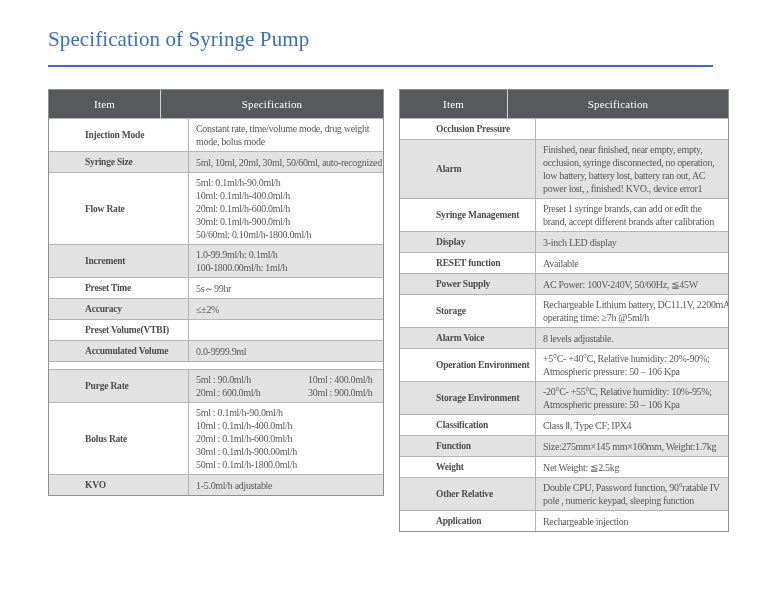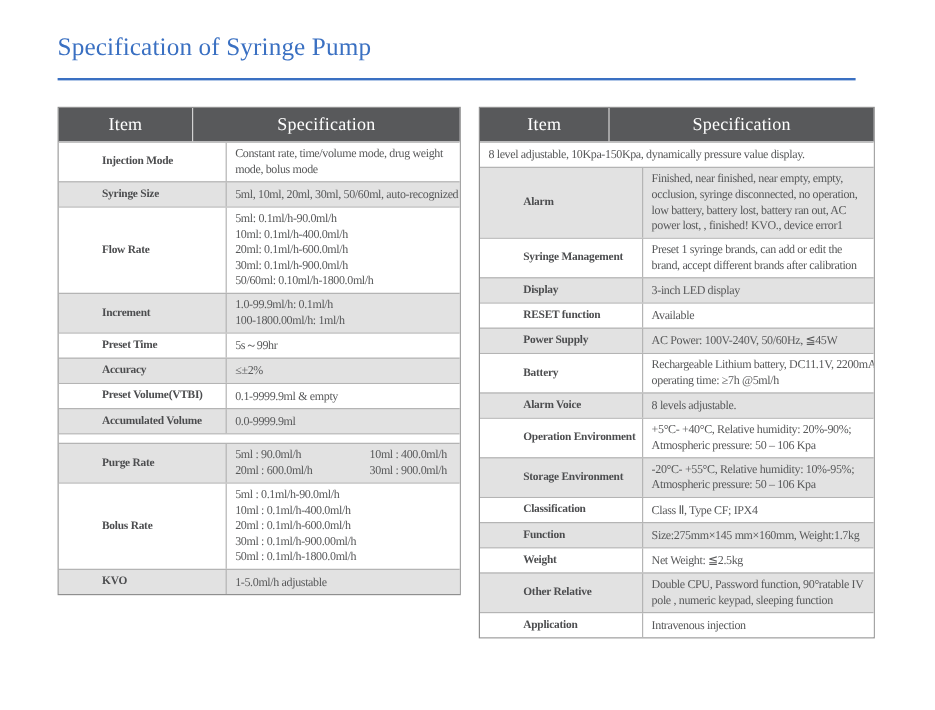--- a/index.html
+++ b/index.html
@@ -13,21 +13,21 @@
     margin:0; font-size:21px; font-weight:500; color:#3a70c2; letter-spacing:0.1px;
   }
   .title-rule { border:none; border-top:2px solid #3a70c2; margin:13px 0 0 0; }
   .tables { display:flex; gap:15px; margin-top:22px; align-items:flex-start; }
   .spec-table { border:1px solid #8f8f8f; background:#fff; }
   .spec-table.left  { width:336px; }
   .spec-table.right { width:330px; }
   .thead { display:flex; background:#58595b; color:#fff; height:28px; }
   .thead .hcell {
     display:flex; align-items:center; justify-content:center;
-    font-size:15px; font-weight:500; letter-spacing:0.2px;
+    font-size:11px; font-weight:500; letter-spacing:0.2px;
   }
   .thead .h-item { border-right:1px solid #d2d2d2; }
   .left  .h-item { width:112px; }
   .right .h-item { width:108px; }
   .thead .h-spec { flex:1; }
   .row { display:flex; border-top:1px solid #b4b4b4; min-height:21px; background:#fff; }
   .row.shaded { background:#e2e2e2; }
   .row.spacer { height:8px; min-height:8px; background:#fff; }
   .item-cell {
     padding:3px 4px 3px 8px; border-right:1px solid #b4b4b4;
@@ -96,23 +96,20 @@
               </div>
             </div>
             <div class="row shaded">
               <div class="item-cell">Accuracy</div>
               <div class="spec-cell">
                 <div class="line nw"><span>≤±2%</span></div>
               </div>
             </div>
             <div class="row">
               <div class="item-cell">Preset Volume(VTBI)</div>
-              <div class="spec-cell">
-                <div class="line nw"><span>0.1-9999.9ml &amp; empty</span></div>
-              </div>
             </div>
             <div class="row shaded">
               <div class="item-cell">Accumulated Volume</div>
               <div class="spec-cell">
                 <div class="line nw"><span>0.0-9999.9ml</span></div>
               </div>
             </div>
             <div class="row spacer"></div>
             <div class="row shaded">
               <div class="item-cell">Purge Rate</div>
@@ -140,23 +137,21 @@
           </div>
       </div>
 
       <div class="spec-table right">
         <div class="thead">
           <div class="hcell h-item">Item</div>
           <div class="hcell h-spec">Specification</div>
         </div>
         <div>
             <div class="row">
-              <div class="spec-cell">
-                <div class="line"><span>8 level adjustable, 10Kpa-150Kpa, dynamically pressure value display.</span></div>
-              </div>
+              <div class="item-cell">Occlusion Pressure</div>
             </div>
             <div class="row shaded">
               <div class="item-cell">Alarm</div>
               <div class="spec-cell">
                 <div class="line"><span>Finished, near finished, near empty, empty, occlusion, syringe disconnected, no operation, low battery, battery lost, battery ran out, AC power lost, , finished! KVO., device error1</span></div>
               </div>
             </div>
             <div class="row">
               <div class="item-cell">Syringe Management</div>
               <div class="spec-cell">
@@ -175,21 +170,21 @@
                 <div class="line nw"><span>Available</span></div>
               </div>
             </div>
             <div class="row shaded">
               <div class="item-cell">Power Supply</div>
               <div class="spec-cell">
                 <div class="line nw"><span>AC Power: 100V-240V, 50/60Hz, ≦45W</span></div>
               </div>
             </div>
             <div class="row">
-              <div class="item-cell">Battery</div>
+              <div class="item-cell">Storage</div>
               <div class="spec-cell">
                 <div class="line nw"><span>Rechargeable Lithium battery, DC11.1V, 2200mAh;</span></div>
                 <div class="line nw"><span>operating time: ≥7h @5ml/h</span></div>
               </div>
             </div>
             <div class="row shaded">
               <div class="item-cell">Alarm Voice</div>
               <div class="spec-cell">
                 <div class="line nw"><span>8 levels adjustable.</span></div>
               </div>
@@ -228,21 +223,21 @@
             </div>
             <div class="row shaded">
               <div class="item-cell">Other Relative</div>
               <div class="spec-cell">
                 <div class="line"><span>Double CPU, Password function, 90°ratable IV pole , numeric keypad, sleeping function</span></div>
               </div>
             </div>
             <div class="row">
               <div class="item-cell">Application</div>
               <div class="spec-cell">
-                <div class="line nw"><span>Intravenous injection</span></div>
+                <div class="line nw"><span>Rechargeable injection</span></div>
               </div>
             </div>
           </div>
       </div>
 
     </div>
   </div>
 </div>
 
 </body></html>

